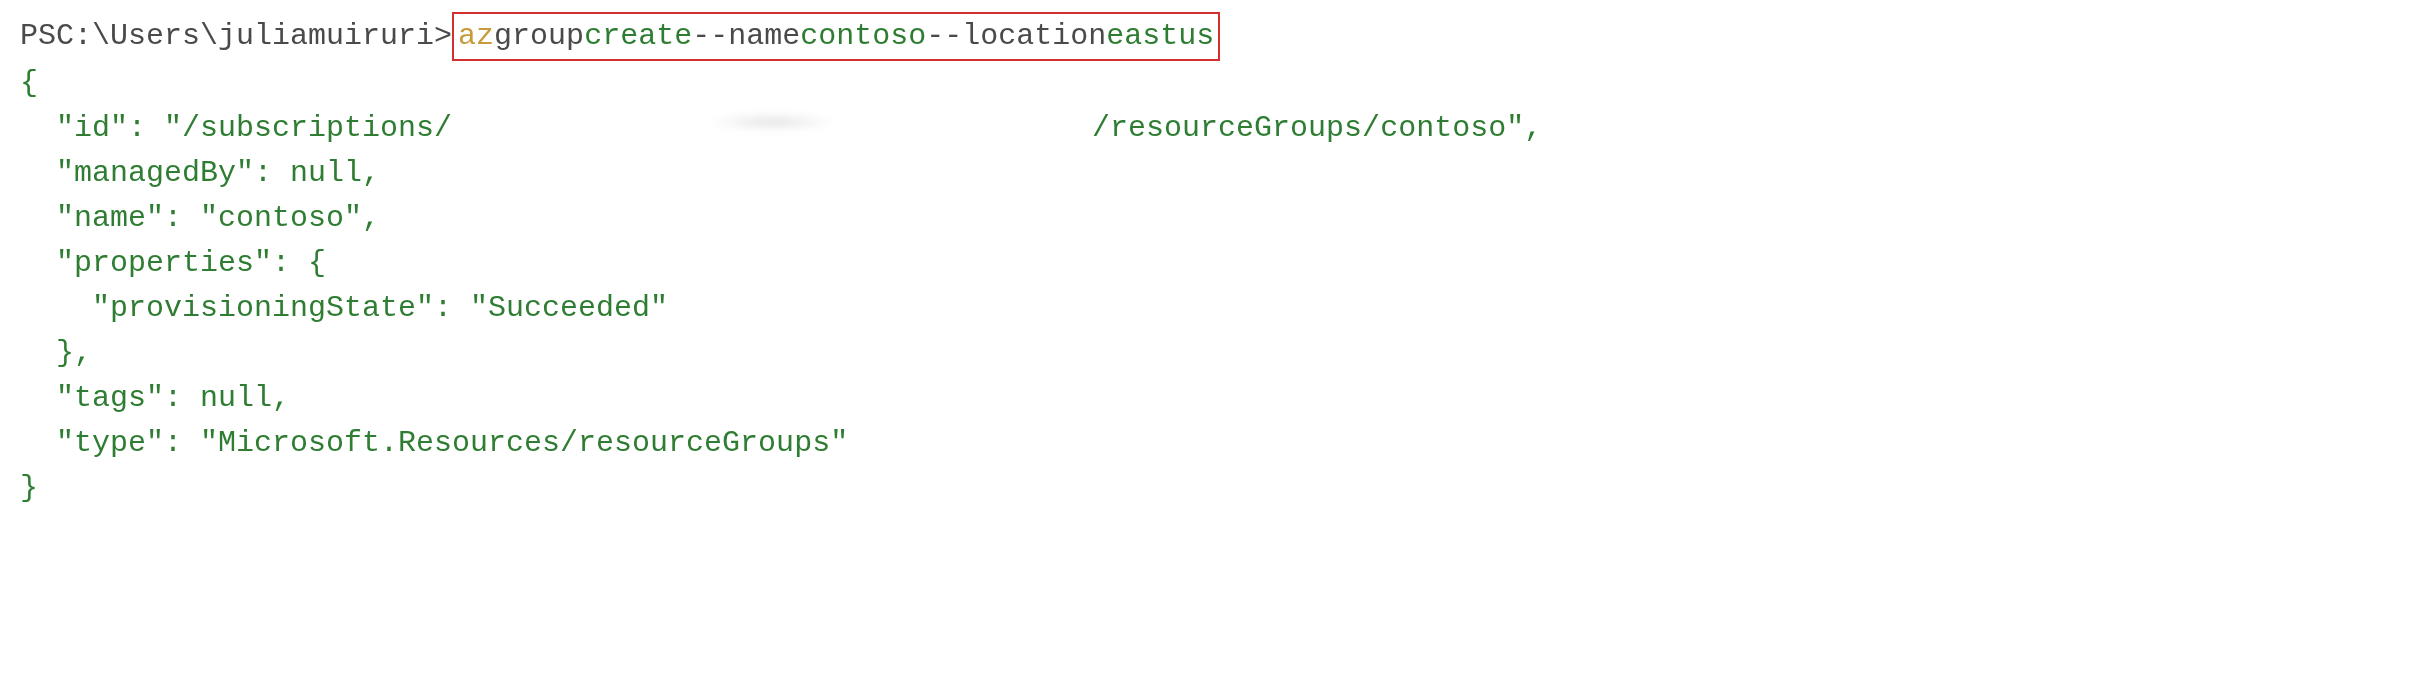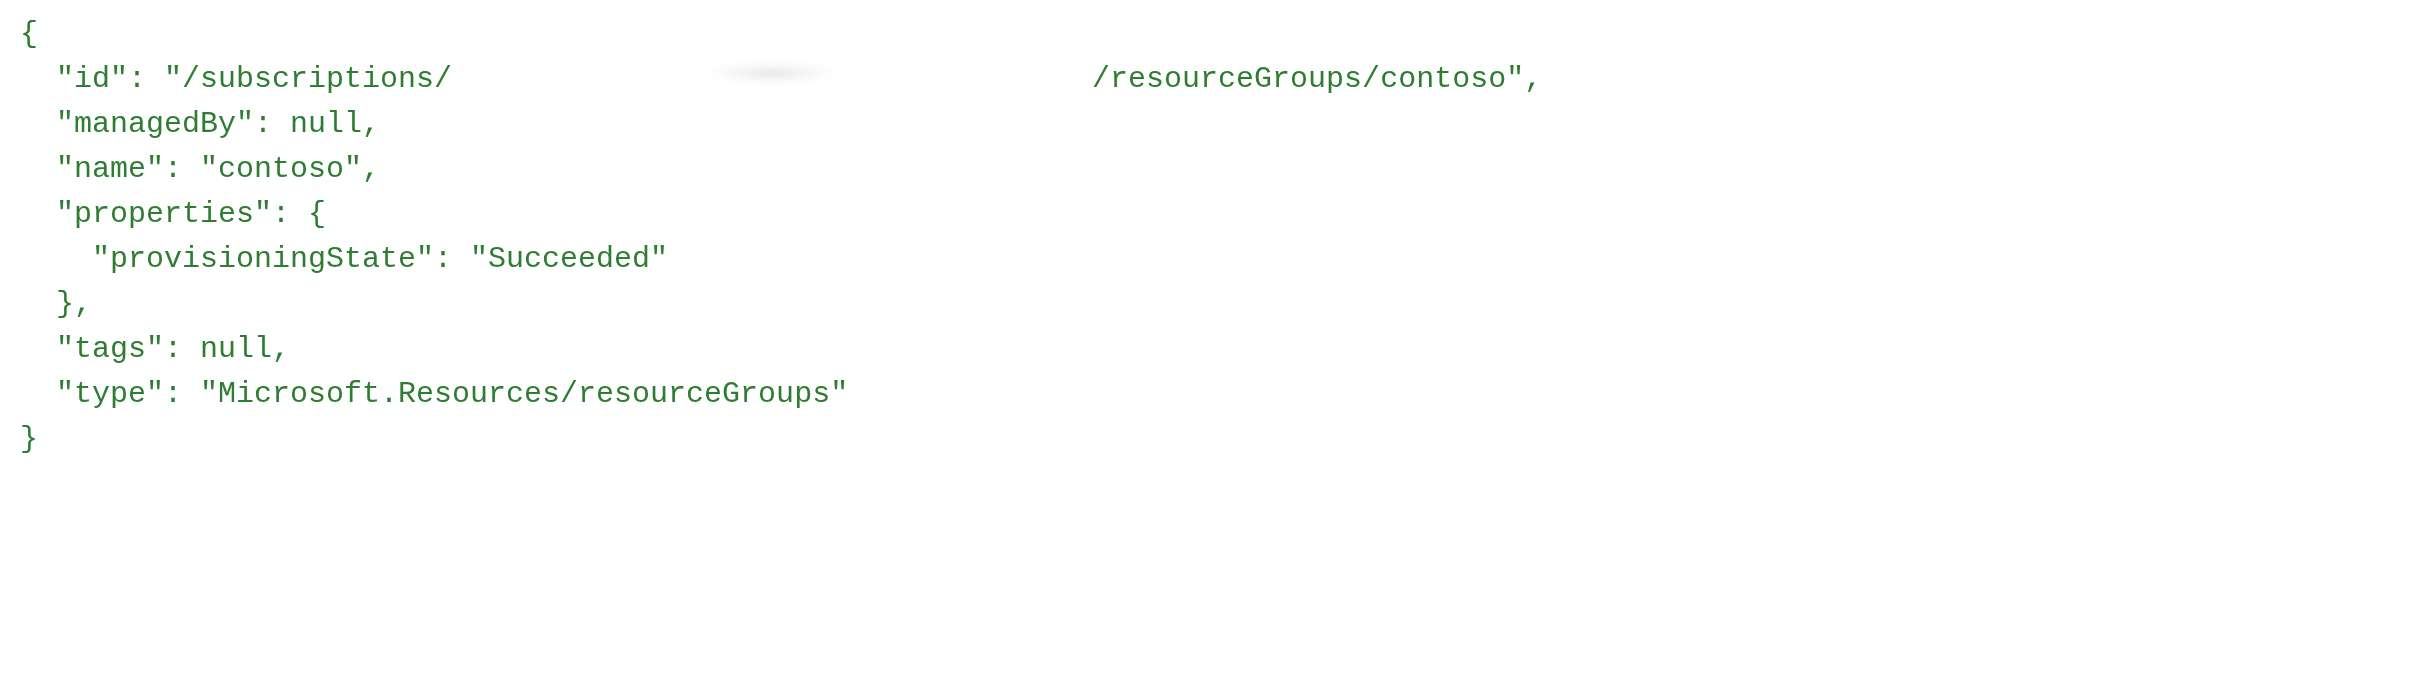--- a/index.html
+++ b/index.html
@@ -69,20 +69,34 @@
     }
     pre {
       font-family: inherit;
       white-space: pre;
     }
   </style>
 </head>
 <body>
 
 <div class="terminal">
+  <div class="terminal-line">
+    <span class="prompt">PS </span>
+    <span class="prompt">C:\Users\juliamuiruri</span>
+    <span class="prompt">&gt; </span>
+    <span class="command-box">
+      <span class="cmd-az">az</span>
+      <span class="cmd-plain"> group </span>
+      <span class="cmd-green">create </span>
+      <span class="cmd-plain">--name </span>
+      <span class="cmd-green">contoso </span>
+      <span class="cmd-plain">--location </span>
+      <span class="cmd-green">eastus</span>
+    </span>
+  </div>
 
   <div class="output">
     <pre>{</pre>
     <div class="output-line">
       <pre>  "id": "/subscriptions/</pre>
       <span class="redacted"></span>
       <pre>/resourceGroups/contoso",</pre>
     </div>
     <pre>  "managedBy": null,</pre>
     <pre>  "name": "contoso",</pre>

